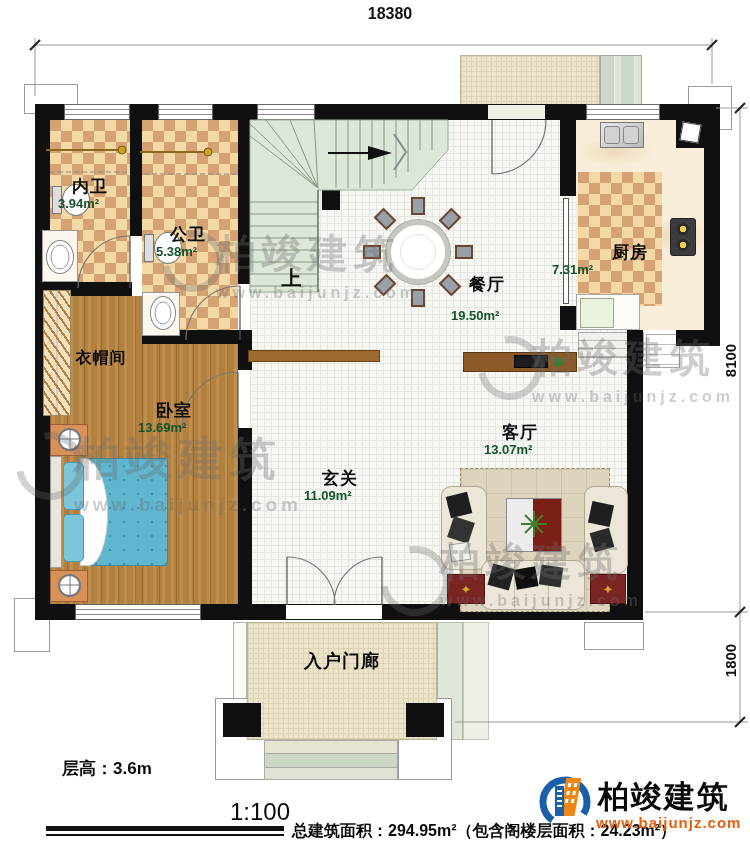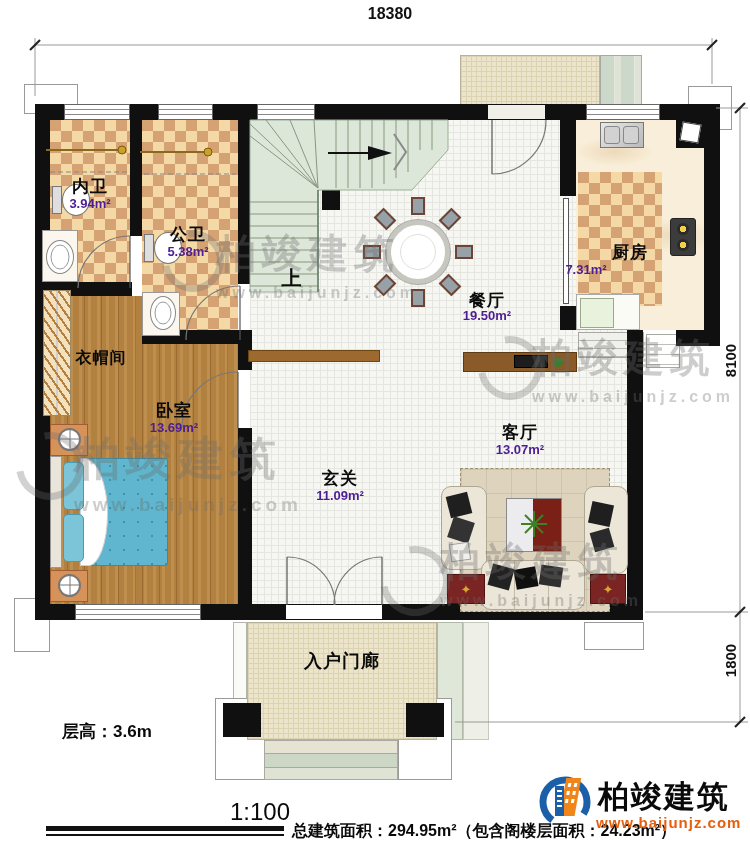--- a/index.html
+++ b/index.html
@@ -15,21 +15,21 @@
   .stairbg{background:#dce6d9;z-index:12;}
   
   .wall{background:#101010;z-index:20;}
   .win{background:#fff;border:1px solid #666;background-image:repeating-linear-gradient(180deg,transparent 0 4px,#8a8a8a 4px 5px);z-index:22;}
   .opening{z-index:22;}
   .bracket{background:#fff;border:1px solid #9a9a9a;z-index:5;}
   .step{z-index:12;border:1px solid #a9a9a4;}
   
   .f{z-index:25;}
   .lblN{position:absolute;z-index:55;font-weight:bold;color:#0b0b0b;text-align:center;line-height:1;font-size:17px;letter-spacing:1px;}
-  .lblA{position:absolute;z-index:55;font-weight:bold;color:#4c1d95;text-align:center;line-height:1;font-size:13px;}
+  .lblA{position:absolute;z-index:55;font-weight:bold;color:#14532d;text-align:left;line-height:1;font-size:13px;}
   .dimt{position:absolute;z-index:60;font-weight:bold;color:#111;font-size:15px;text-align:center;}
   .wm{position:absolute;z-index:45;color:rgba(108,108,108,0.34);font-weight:bold;white-space:nowrap;}
   .wm .big{letter-spacing:6px;}
   .wm .site{letter-spacing:4px;}
   .wmring{position:absolute;border:7px solid rgba(108,108,108,0.30);border-radius:50%;border-left-color:transparent;transform:rotate(35deg);z-index:45;}
   .ft{position:absolute;z-index:60;color:#0a0a0a;font-weight:bold;}
 </style>
 </head>
 <body>
 
@@ -266,37 +266,37 @@
     <div class="big" style="font-size:40px;">柏竣建筑</div>
     <div class="site" style="font-size:16px;margin-top:3px;">www.baijunjz.com</div>
   </div>
 
   <div class="lblN" style="left:60px;top:178px;width:60px;">内卫</div>
   <div class="lblA" style="left:58px;top:197px;width:64px;">3.94m²</div>
   <div class="lblN" style="left:158px;top:226px;width:60px;">公卫</div>
   <div class="lblA" style="left:156px;top:245px;width:64px;">5.38m²</div>
   <div class="lblN" style="left:600px;top:244px;width:60px;">厨房</div>
   <div class="lblA" style="left:552px;top:263px;width:68px;">7.31m²</div>
-  <div class="lblN" style="left:455px;top:292px;width:64px;">餐厅</div>
+  <div class="lblN" style="left:455px;top:276px;width:64px;">餐厅</div>
   <div class="lblA" style="left:451px;top:309px;width:72px;">19.50m²</div>
   <div class="lblN" style="left:68px;top:350px;width:66px;font-size:16px;">衣帽间</div>
   <div class="lblN" style="left:144px;top:402px;width:60px;">卧室</div>
   <div class="lblA" style="left:138px;top:421px;width:72px;">13.69m²</div>
   <div class="lblN" style="left:490px;top:424px;width:60px;">客厅</div>
   <div class="lblA" style="left:484px;top:443px;width:72px;">13.07m²</div>
   <div class="lblN" style="left:310px;top:470px;width:60px;">玄关</div>
   <div class="lblA" style="left:304px;top:489px;width:72px;">11.09m²</div>
   <div class="lblN" style="left:292px;top:652px;width:100px;font-size:18px;z-index:55;">入户门廊</div>
   <div class="lblN" style="left:278px;top:268px;width:28px;font-size:20px;">上</div>
 
   <div class="dimt" style="left:335px;top:5px;width:110px;font-size:16px;">18380</div>
   <div class="dimt" style="left:706px;top:352px;width:48px;font-size:15px;transform:rotate(-90deg);">8100</div>
   <div class="dimt" style="left:706px;top:652px;width:48px;font-size:15px;transform:rotate(-90deg);">1800</div>
 
-  <div class="ft" style="left:62px;top:720px;font-size:17px;">层高：3.6m</div>
+  <div class="ft" style="left:62px;top:757px;font-size:17px;">层高：3.6m</div>
   <div class="a" style="left:46px;top:826px;width:238px;height:5px;background:#111;z-index:60;"></div>
   <div class="a" style="left:46px;top:834px;width:238px;height:2px;background:#111;z-index:60;"></div>
   <div class="ft" style="left:230px;top:798px;font-size:24px;font-weight:normal;">1:100</div>
   <div class="ft" style="left:292px;top:821px;font-size:16px;z-index:58;">总建筑面积：294.95m²（包含阁楼层面积：24.23m²）</div>
 
   <svg class="a" width="58" height="64" viewBox="0 0 58 64" style="left:538px;top:768px;z-index:62;" xmlns="http://www.w3.org/2000/svg">
     <circle cx="27" cy="34" r="22" stroke="#1b5fa8" stroke-width="7" fill="none" stroke-dasharray="102 37" transform="rotate(125 27 34)"></circle>
     <g transform="skewX(-10)">
       <rect x="30" y="10" width="15" height="38" fill="#f08519"></rect>
       <rect x="33" y="15" width="3" height="4" fill="#fff"></rect>

